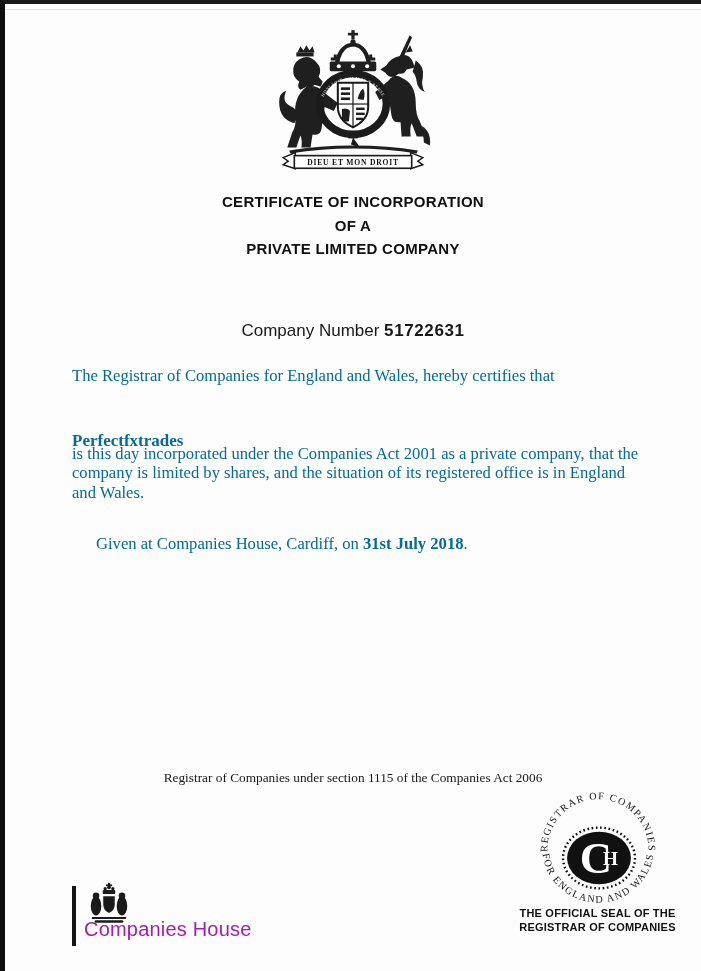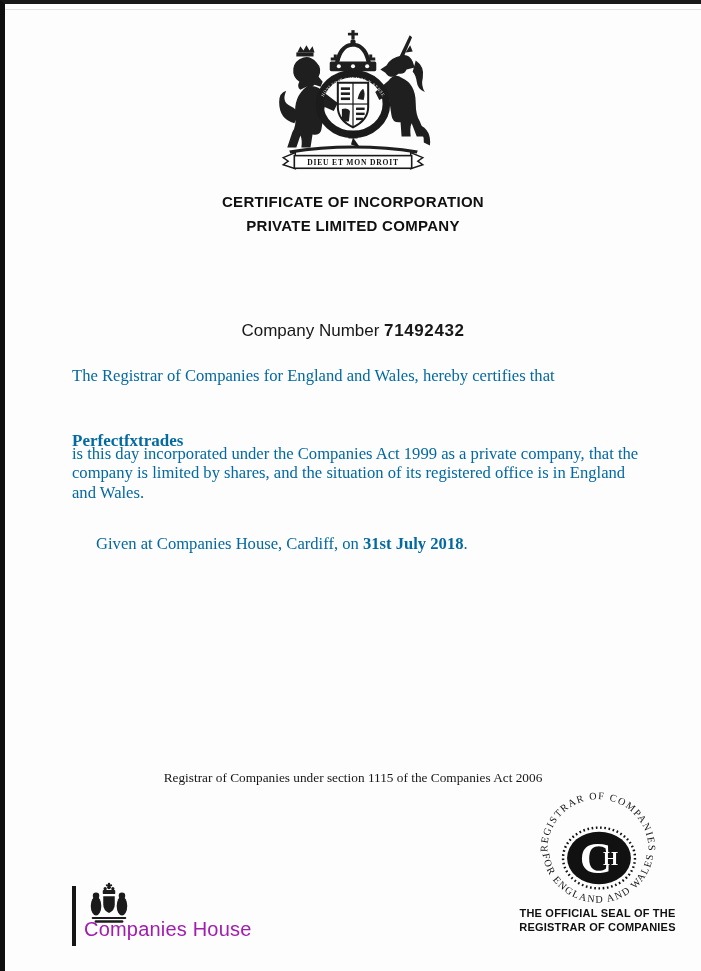--- a/index.html
+++ b/index.html
@@ -139,30 +139,31 @@
     <g>
       <path d="M16,126 l12,-5 v16 l-12,-4 5,-3.5 z" fill="#ffffff" stroke="#1a1a1a" stroke-width="1.4"></path>
       <path d="M154,126 l-12,-5 v16 l12,-4 -5,-3.5 z" fill="#ffffff" stroke="#1a1a1a" stroke-width="1.4"></path>
       <rect x="27" y="124" width="116" height="12.5" fill="#ffffff" stroke="#1a1a1a" stroke-width="1.6"></rect>
       <text class="motto-text" x="85" y="133.5" text-anchor="middle">DIEU ET MON DROIT</text>
     </g>
   </svg>
 
   <div class="heading">
     <div>CERTIFICATE OF INCORPORATION</div>
+    <div>OF A</div>
     <div>PRIVATE LIMITED COMPANY</div>
   </div>
 
   <div class="company-number">
-    <span>Company Number </span><b>71492432</b>
+    <span>Company Number </span><b>51722631</b>
   </div>
 
   <p class="body-par p-certify">The Registrar of Companies for England and Wales, hereby certifies that</p>
   <p class="body-par p-name">Perfectfxtrades</p>
-  <p class="body-par p-body">is this day incorporated under the Companies Act 1999 as a private company, that the company is limited by shares, and the situation of its registered office is in England and Wales.</p>
+  <p class="body-par p-body">is this day incorporated under the Companies Act 2001 as a private company, that the company is limited by shares, and the situation of its registered office is in England and Wales.</p>
   <p class="body-par p-given">
     <span>Given at Companies House, Cardiff, on </span><b>31st July 2018</b><span>.</span>
   </p>
 
   <div class="auth-footer">
     <div>Registrar of Companies under section 1115 of the Companies Act 2006</div>
   </div>
 
   <svg class="seal" viewBox="0 0 150 150" aria-hidden="true">
     <defs>

